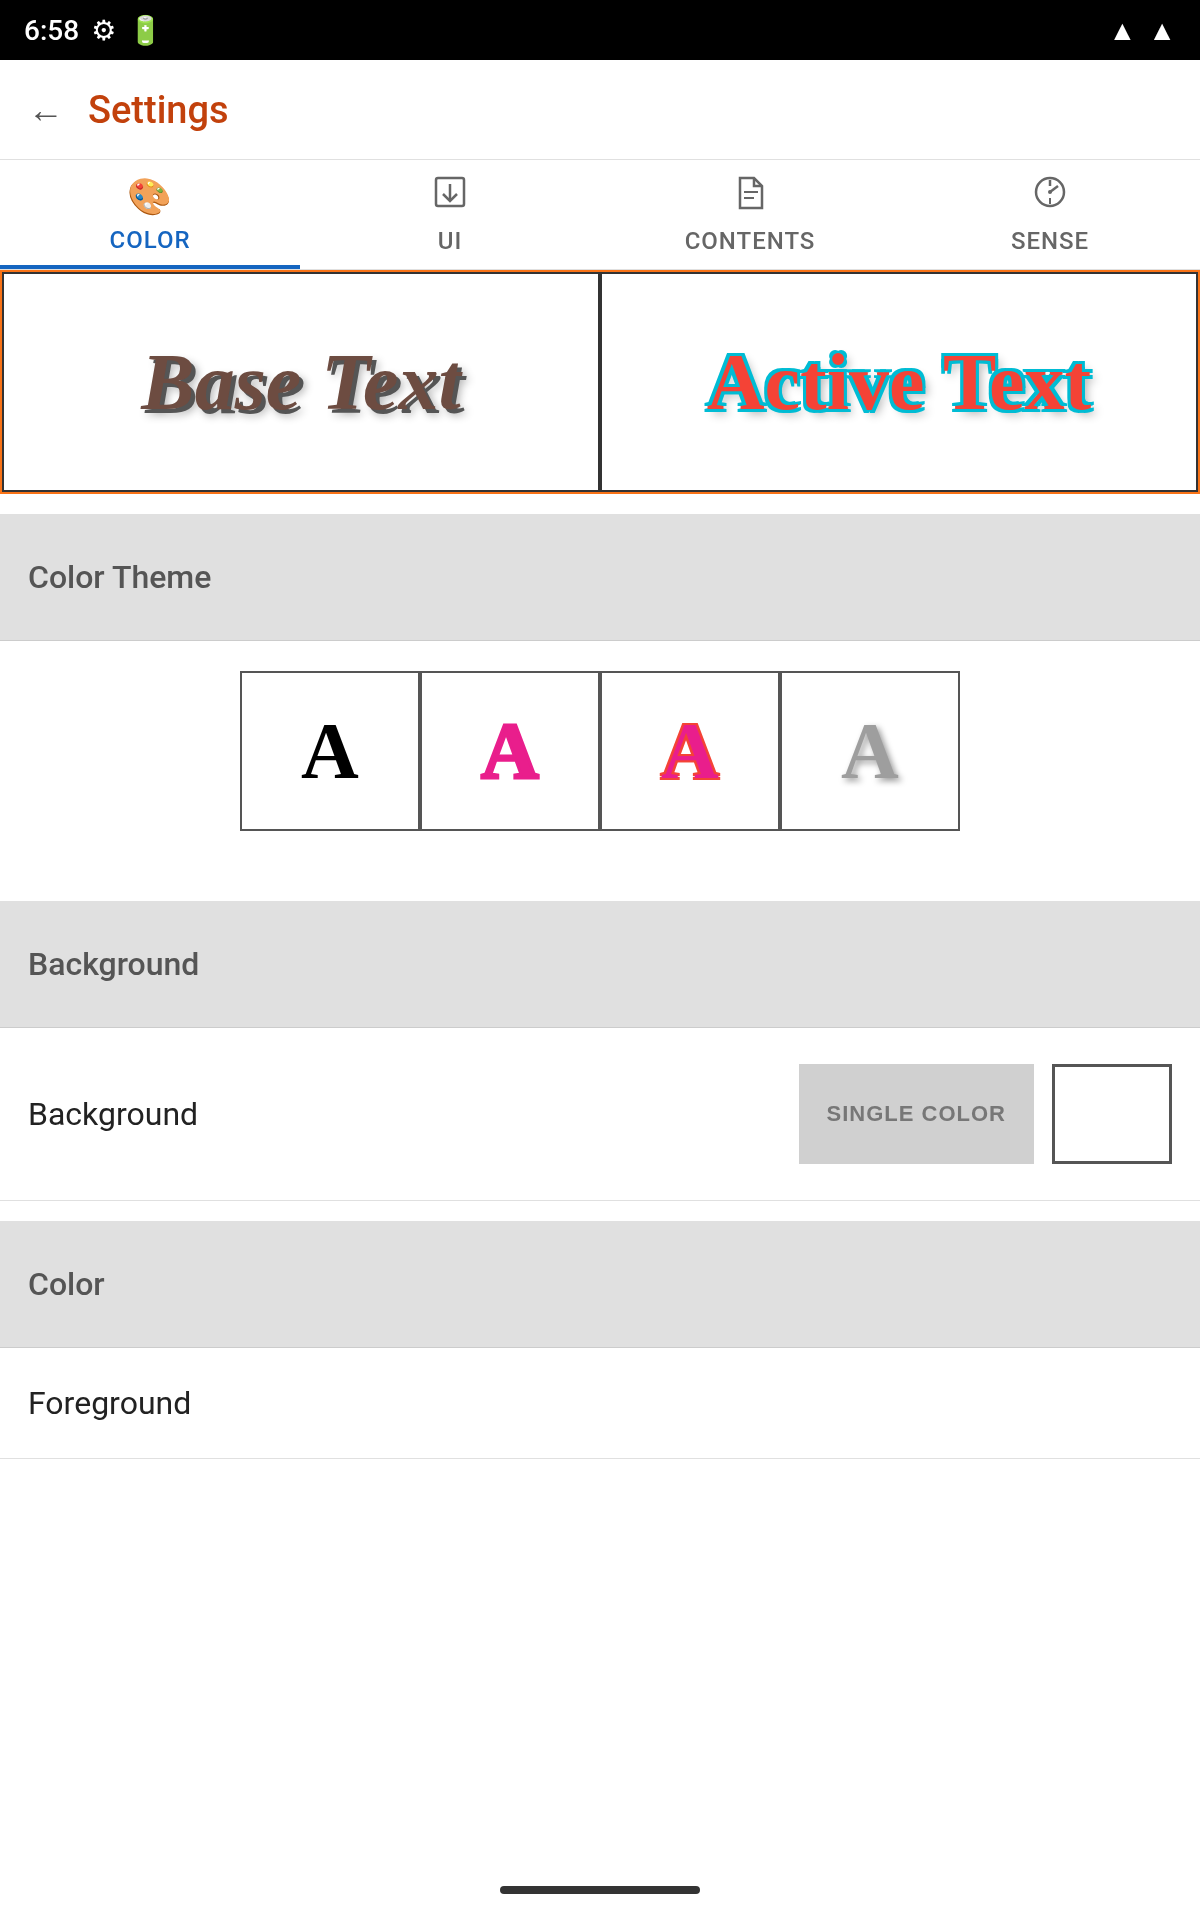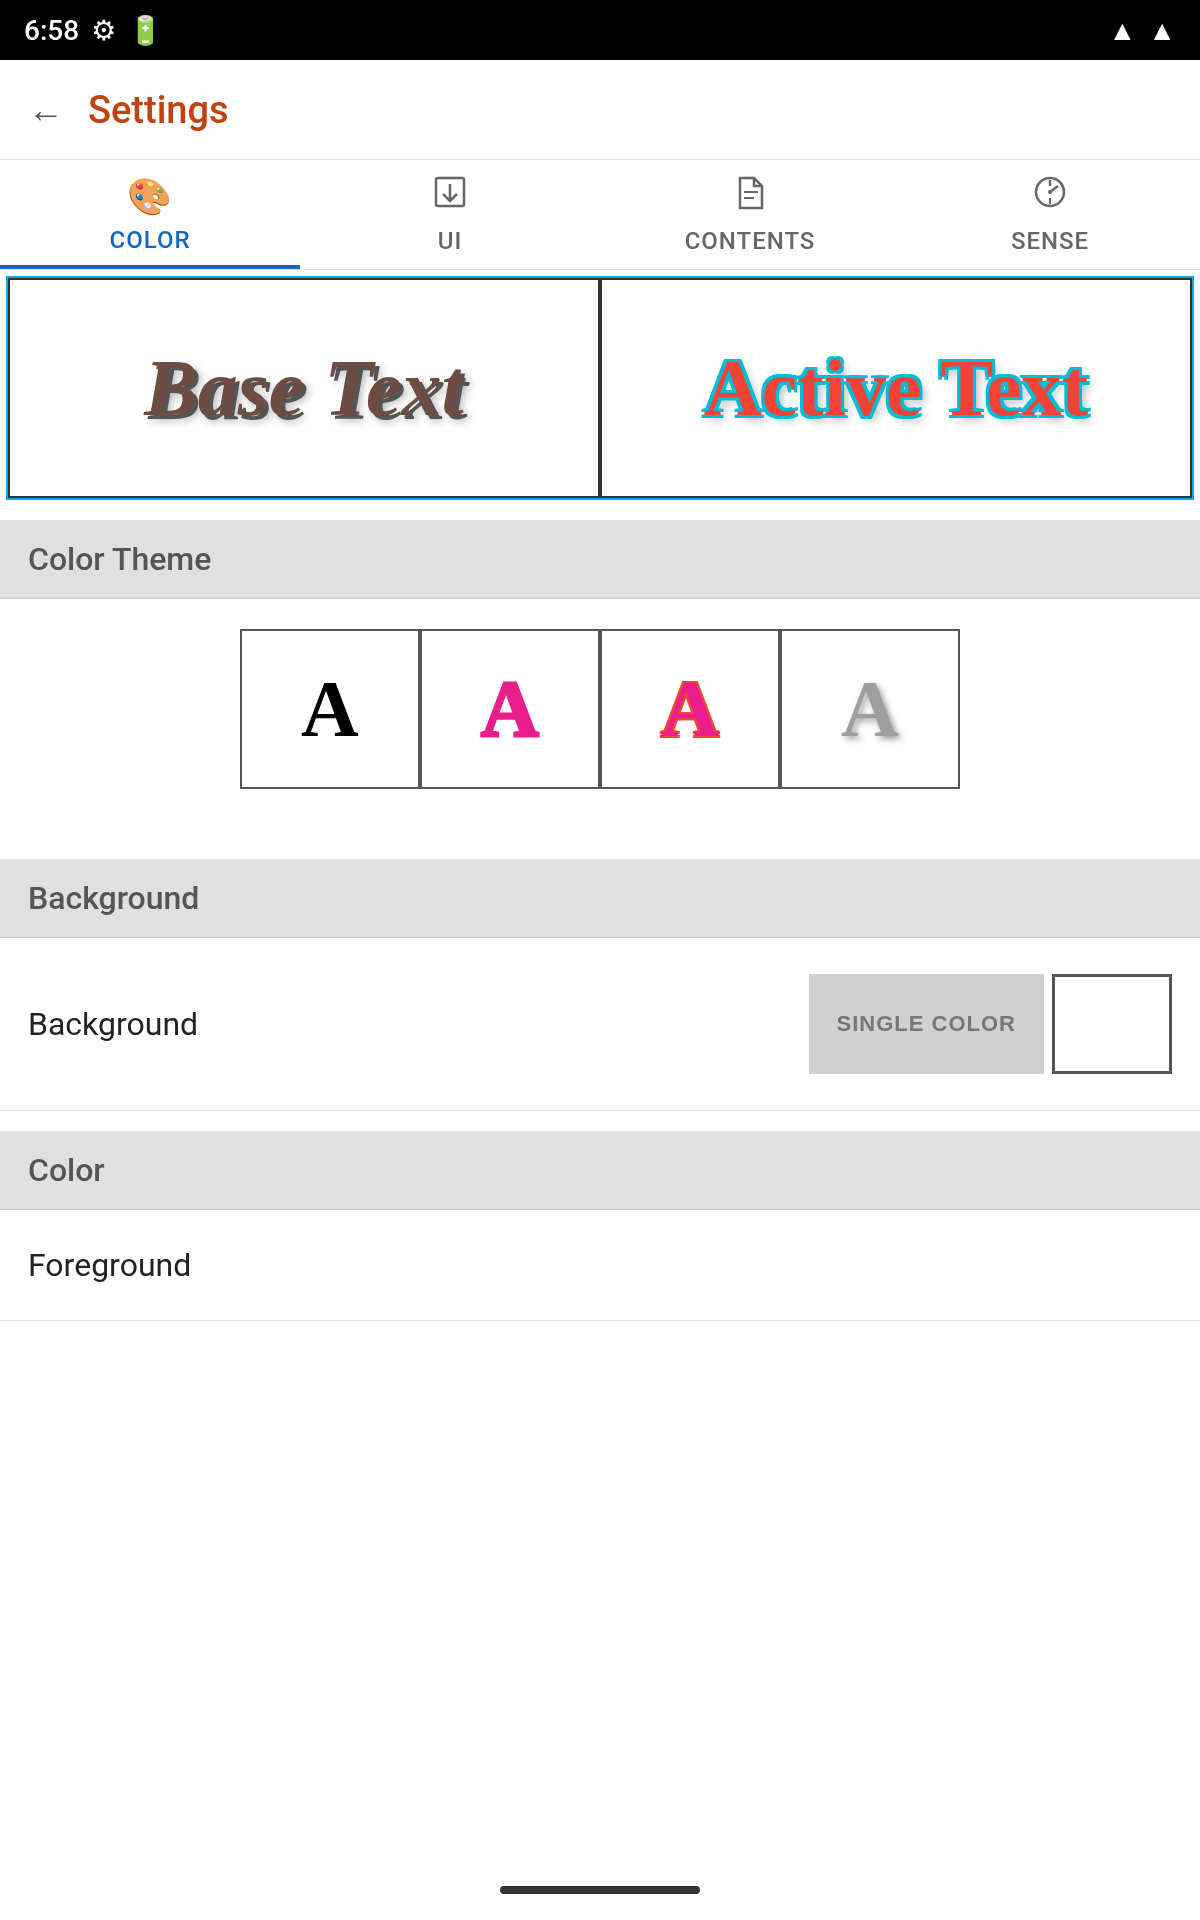--- a/index.html
+++ b/index.html
@@ -80,22 +80,22 @@
       height: 4px;
       background: #1565c0;
     }
     .tab-icon {
       font-size: 36px;
     }
 
     
     .preview-section {
       display: flex;
-      border: 2px solid #0ea5e9;
-      margin: 6px;
+      border: 2px solid #f97316;
+      margin: 0;
     }
     .preview-panel {
       flex: 1;
       height: 220px;
       display: flex;
       align-items: center;
       justify-content: center;
       border: 2px solid #333;
       background: #fff;
     }
@@ -111,21 +111,21 @@
       font-size: 80px;
       font-weight: 900;
       color: #f44336;
       text-shadow: -3px -3px 0 #00bcd4, 3px -3px 0 #00bcd4, -3px 3px 0 #00bcd4, 3px 3px 0 #00bcd4, 5px 5px 10px rgba(0,0,0,0.3);
       font-family: Georgia, serif;
     }
 
     
     .section-header {
       background: #e0e0e0;
-      padding: 20px 28px;
+      padding: 44px 28px;
       margin-top: 20px;
     }
     .section-header-text {
       font-size: 32px;
       font-weight: 500;
       color: #555;
       text-align: center;
     }
 
     
@@ -189,21 +189,21 @@
       background: #fff;
       border-bottom: 1px solid #e0e0e0;
     }
     .settings-row-label {
       font-size: 32px;
       color: #222;
     }
     .settings-row-controls {
       display: flex;
       align-items: center;
-      gap: 8px;
+      gap: 18px;
     }
     .color-option-btn {
       background: #d0d0d0;
       color: #777;
       font-size: 22px;
       font-weight: 600;
       letter-spacing: 1px;
       padding: 18px 28px;
       border: none;
       cursor: pointer;

